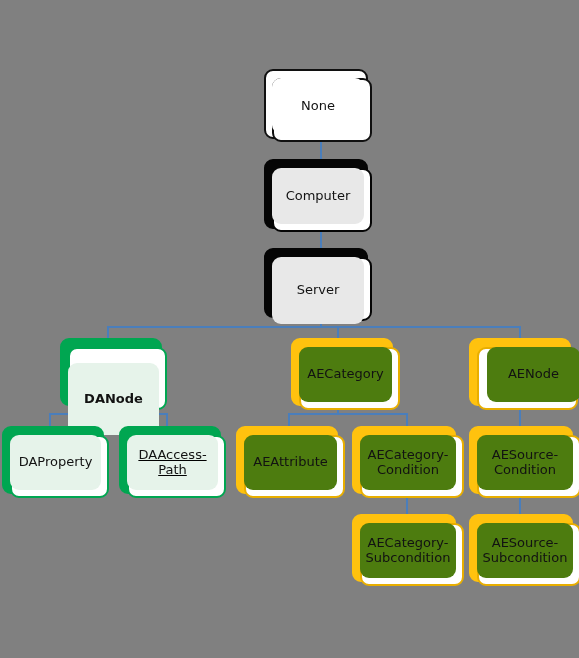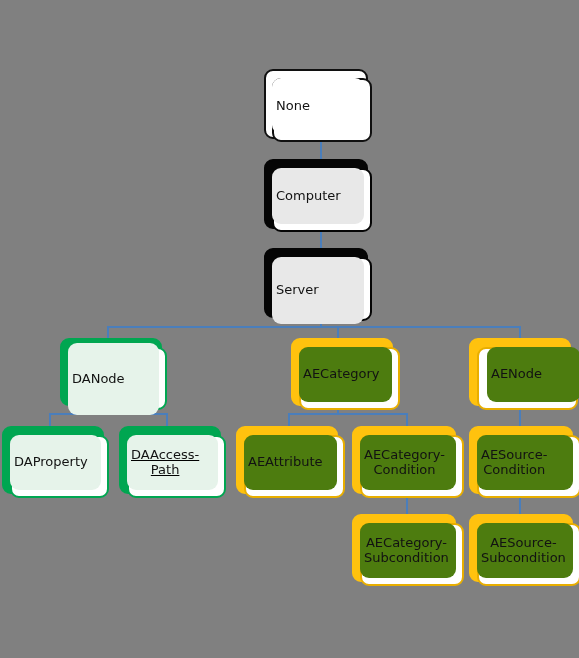--- a/index.html
+++ b/index.html
@@ -43,20 +43,21 @@
     border-radius: 9px;
     box-sizing: border-box;
   }
   
   .node .front {
     position: absolute;
     border-radius: 9px;
     box-sizing: border-box;
     display: flex;
     align-items: center;
+    justify-content: center;
     text-align: center;
     line-height: 1.15;
   }
   .node .front .label {
     display: block;
     padding: 0 4px;
     white-space: pre-line;
     color: #121212;
     font-size: 13px;
   }
@@ -141,21 +142,21 @@
     <div class="back" style="width:104px; height:70px;"></div>
     <div class="frontframe" style="left:8px; top:9px; width:100px; height:64px;"></div>
     <div class="front" style="left:8px; top:9px; width:92px; height:67px;">
       <span class="label">Server</span>
     </div>
   </div>
 
   <div class="node theme-green" style="left:60px; top:338px; width:108px; height:72px;">
     <div class="back" style="width:102px; height:68px;"></div>
     <div class="frontframe" style="left:8px; top:9px; width:99px; height:63px;"></div>
-    <div class="front" style="left:8px; top:5px; width:91px; height:72px;">
+    <div class="front" style="left:8px; top:25px; width:91px; height:72px;font-weight:bold;">
       <span class="label">DANode</span>
     </div>
   </div>
 
   <div class="node theme-amber" style="left:291px; top:338px; width:110px; height:72px;">
     <div class="back" style="width:102px; height:68px;"></div>
     <div class="frontframe" style="left:8px; top:9px; width:101px; height:63px;"></div>
     <div class="front" style="left:8px; top:9px; width:93px; height:55px;">
       <span class="label">AECategory</span>
     </div>

